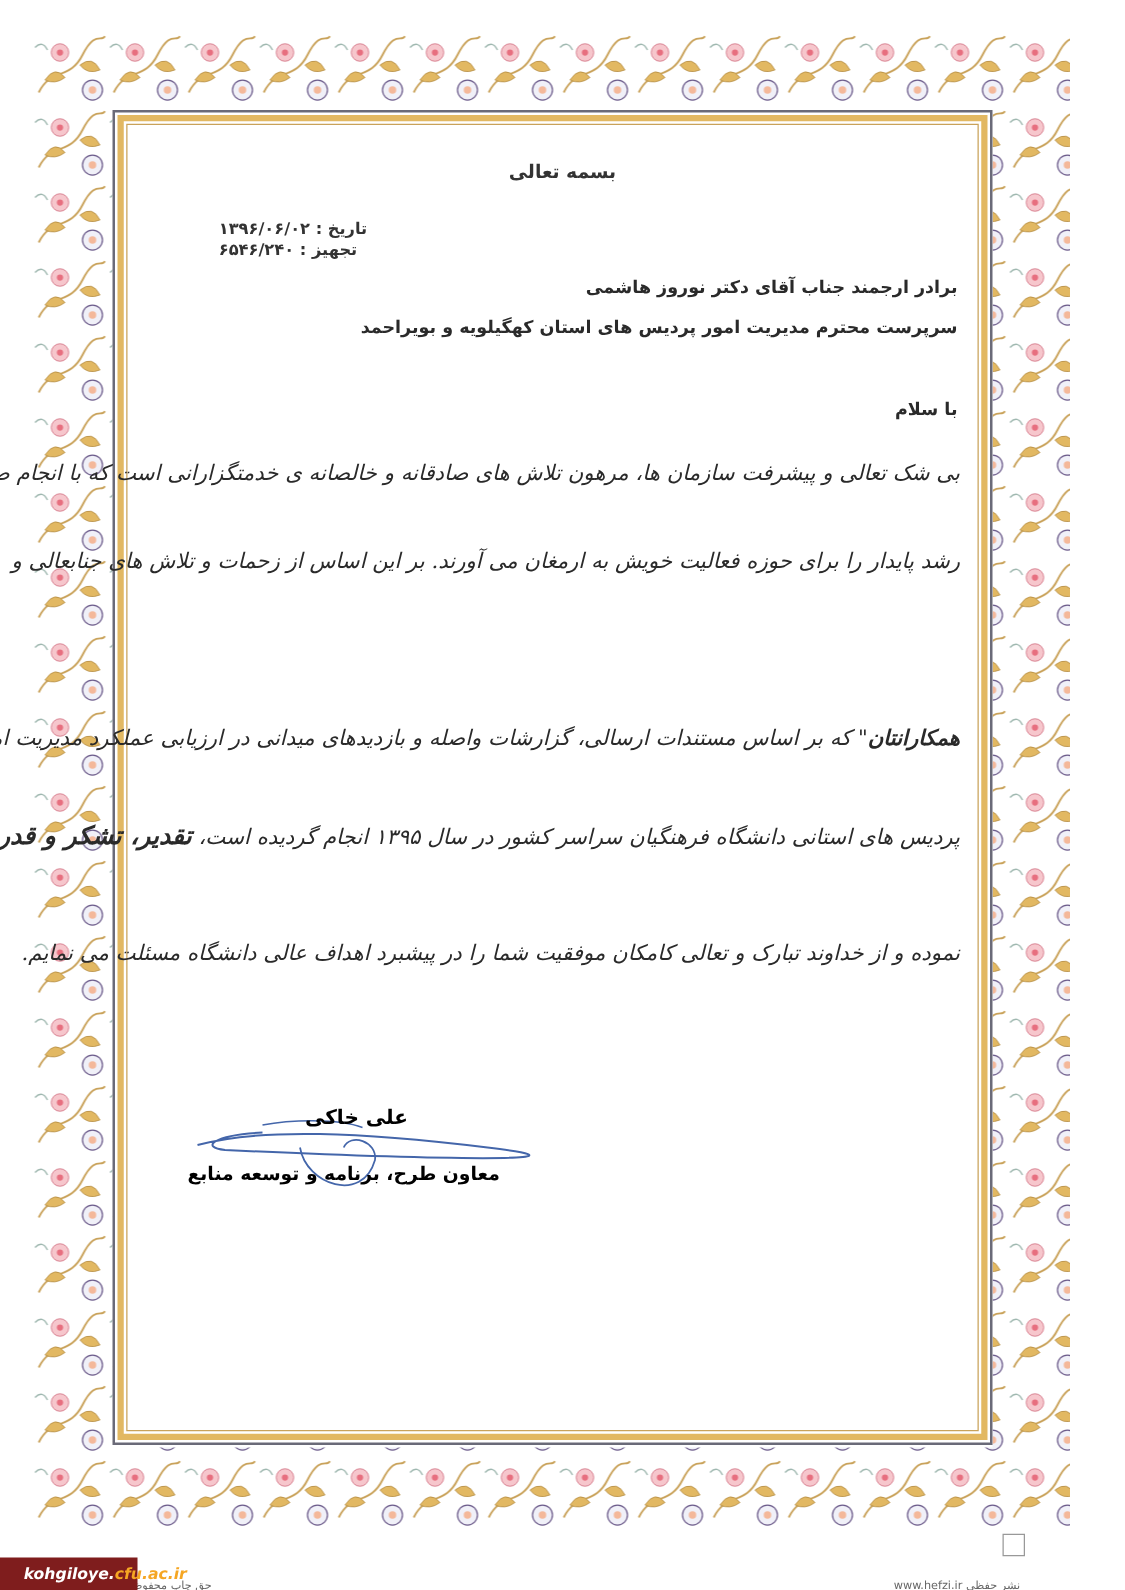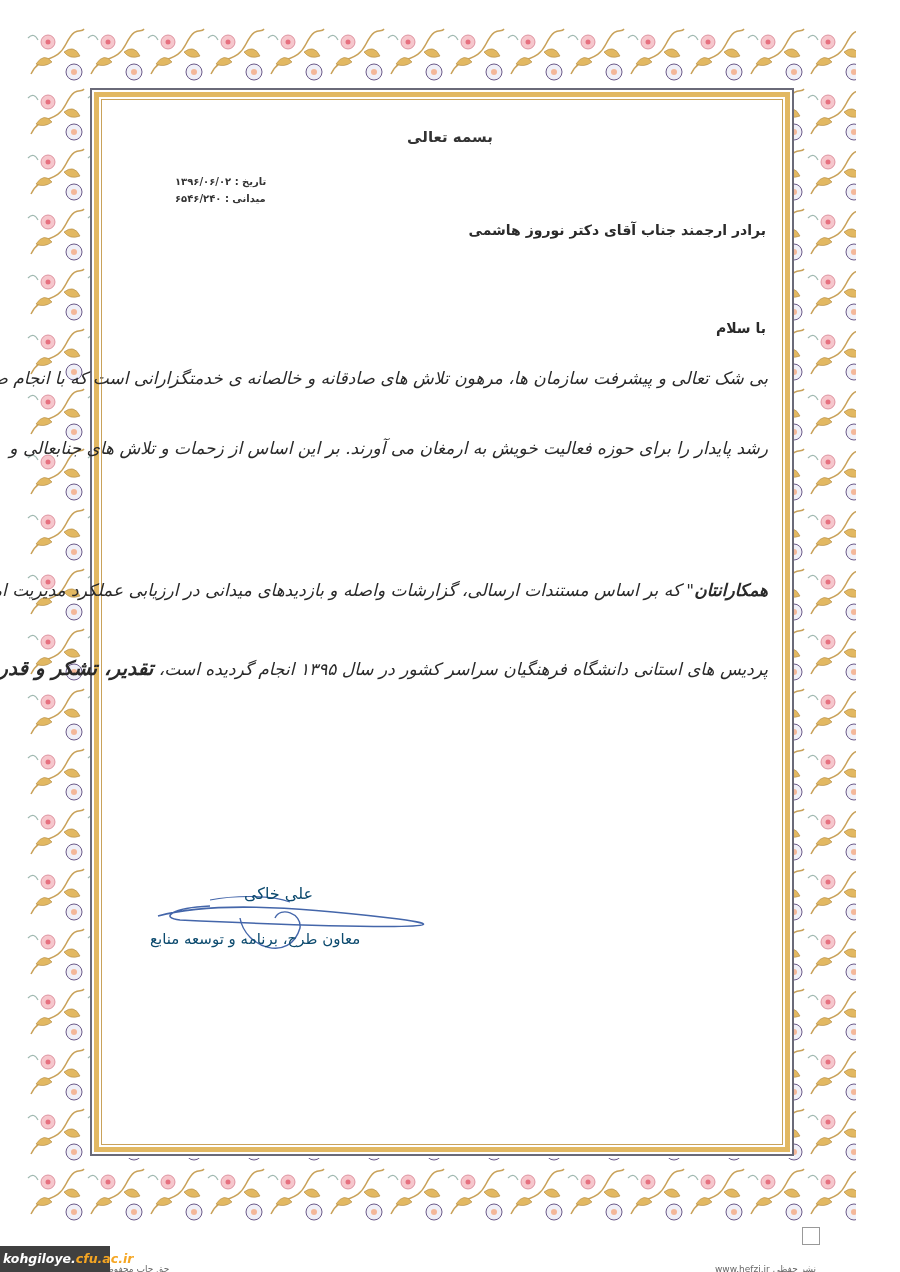--- a/index.html
+++ b/index.html
@@ -5,28 +5,28 @@
   html,body{margin:0;padding:0;background:#ffffff;}
   body{width:900px;height:1272px;position:relative;overflow:hidden;font-family:"DejaVu Sans",sans-serif;}
   .page{position:absolute;left:0;top:0;width:888px;height:1272px;background:#fff;}
   .floral-border{position:absolute;left:26px;top:24px;width:830px;height:1200px;}
   .inner-frame{position:absolute;left:90px;top:88px;width:704px;height:1068px;
     box-sizing:border-box;border:2px solid #6a6a78;background:#fff;}
   .inner-frame .gold{position:absolute;left:2px;top:2px;right:2px;bottom:2px;border:5px solid #e2b862;}
   .inner-frame .inner-line{position:absolute;left:9px;top:9px;right:9px;bottom:9px;border:1px solid #c9a25a;background:#fff;}
   .txt{position:absolute;direction:rtl;color:#222;white-space:nowrap;}
   .heading{left:0;width:900px;text-align:center;top:128px;font-weight:bold;font-size:15px;color:#333;direction:rtl;position:absolute;}
-  .meta{left:175px;font-size:10px;color:#333;font-weight:bold;direction:rtl;text-align:left;position:absolute;}
+  .meta{left:175px;font-size:13px;color:#333;font-weight:bold;direction:rtl;text-align:left;position:absolute;}
   .addr{right:122px;font-weight:bold;font-size:14px;color:#2a2a2a;}
   .body-line{right:120px;font-family:"DejaVu Serif",serif;font-style:italic;font-size:17px;color:#2a2a2a;letter-spacing:-0.3px;}
   .body-line b{font-weight:bold;font-style:italic;}
-  .sig{font-weight:normal;color:#0c4a6e;}
+  .sig{font-weight:bold;color:#000000;}
   .footer-small{position:absolute;font-size:9px;color:#666;direction:rtl;margin-top:32px;}
-  .watermark{position:absolute;left:0;top:1246px;width:110px;height:26px;background:#404040;
-    font-family:"DejaVu Sans",sans-serif;font-style:italic;font-weight:bold;font-size:12.5px;line-height:26px;padding-left:3px;box-sizing:border-box;}
+  .watermark{position:absolute;left:0;top:1246px;width:110px;height:26px;background:#7f1d1d;
+    font-family:"DejaVu Sans",sans-serif;font-style:italic;font-weight:bold;font-size:12.5px;line-height:26px;padding-left:19px;box-sizing:border-box;}
   .watermark .a{color:#ffffff;}
   .watermark .b{color:#f5a623;}
   .signature-scribble{position:absolute;left:150px;top:888px;width:290px;height:80px;}
   .publisher-icon{position:absolute;left:802px;top:1227px;width:16px;height:16px;border:1px solid #999;}
 </style>
 </head>
 <body>
 
 <div class="page">
 
@@ -52,39 +52,43 @@
     <div class="inner-line"></div>
   </div>
 
   <div class="heading">بسمه تعالی</div>
 
   <div class="meta" style="top:176px;">
     <span>تاریخ :</span>
     <span>۱۳۹۶/۰۶/۰۲</span>
   </div>
   <div class="meta" style="top:193px;">
-    <span>میدانی :</span>
+    <span>تجهیز :</span>
     <span>۶۵۴۶/۲۴۰</span>
   </div>
 
   <div class="txt addr" style="top:222px;">برادر ارجمند جناب آقای دکتر نوروز هاشمی</div>
+  <div class="txt addr" style="top:254px;">سرپرست محترم مدیریت امور پردیس های استان کهگیلویه و بویراحمد</div>
 
   <div class="txt addr" style="top:320px;">با سلام</div>
 
   <div class="txt body-line" style="top:368px;">
     <span>بی شک تعالی و پیشرفت سازمان ها، مرهون تلاش های صادقانه و خالصانه ی خدمتگزارانی است که با انجام صحیح امور،</span>
   </div>
   <div class="txt body-line" style="top:438px;">
     <span>رشد پایدار را برای حوزه فعالیت خویش به ارمغان می آورند. بر این اساس از زحمات و تلاش های جنابعالی و</span>
   </div>
   <div class="txt body-line" style="top:580px;">
     <b>همکارانتان</b><span>" که بر اساس مستندات ارسالی، گزارشات واصله و بازدیدهای میدانی در ارزیابی عملکرد مدیریت امور</span>
   </div>
   <div class="txt body-line" style="top:656px;">
     <span>پردیس های استانی دانشگاه فرهنگیان سراسر کشور در سال ۱۳۹۵ انجام گردیده است، </span><b style="font-size:20px;">تقدیر، تشکر و قدردانی</b>
+  </div>
+  <div class="txt body-line" style="top:752px;">
+    <span>نموده و از خداوند تبارک و تعالی کامکان موفقیت شما را در پیشبرد اهداف عالی دانشگاه مسئلت می نمایم.</span>
   </div>
 
   <svg class="signature-scribble" viewBox="0 0 290 80">
     <path d="M8 28 C 60 14, 140 18, 240 30 S 200 40, 30 32 C 10 30, 20 20, 60 18" stroke="#4466aa" stroke-width="1.6" fill="none"></path>
     <path d="M90 30 C 95 60, 140 75, 150 40 C 152 25, 130 18, 125 30" stroke="#4466aa" stroke-width="1.4" fill="none"></path>
     <path d="M60 12 C 80 8, 120 6, 140 14" stroke="#4466aa" stroke-width="1.2" fill="none"></path>
   </svg>
 
   <div class="txt sig" style="top:884px;left:244px;font-size:16px;">علی خاکی</div>
   <div class="txt sig" style="top:930px;left:150px;font-size:15px;">معاون طرح، برنامه و توسعه منابع</div>

